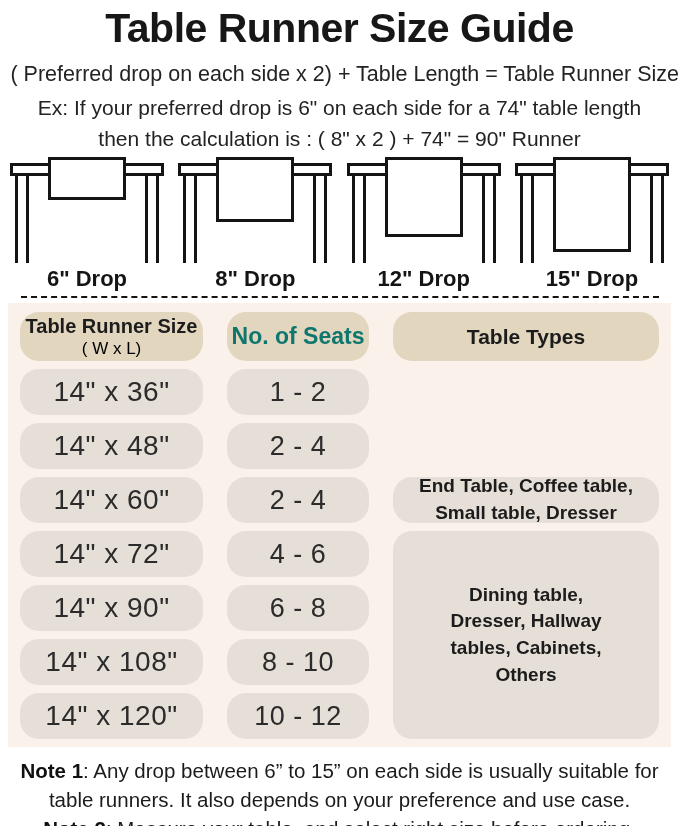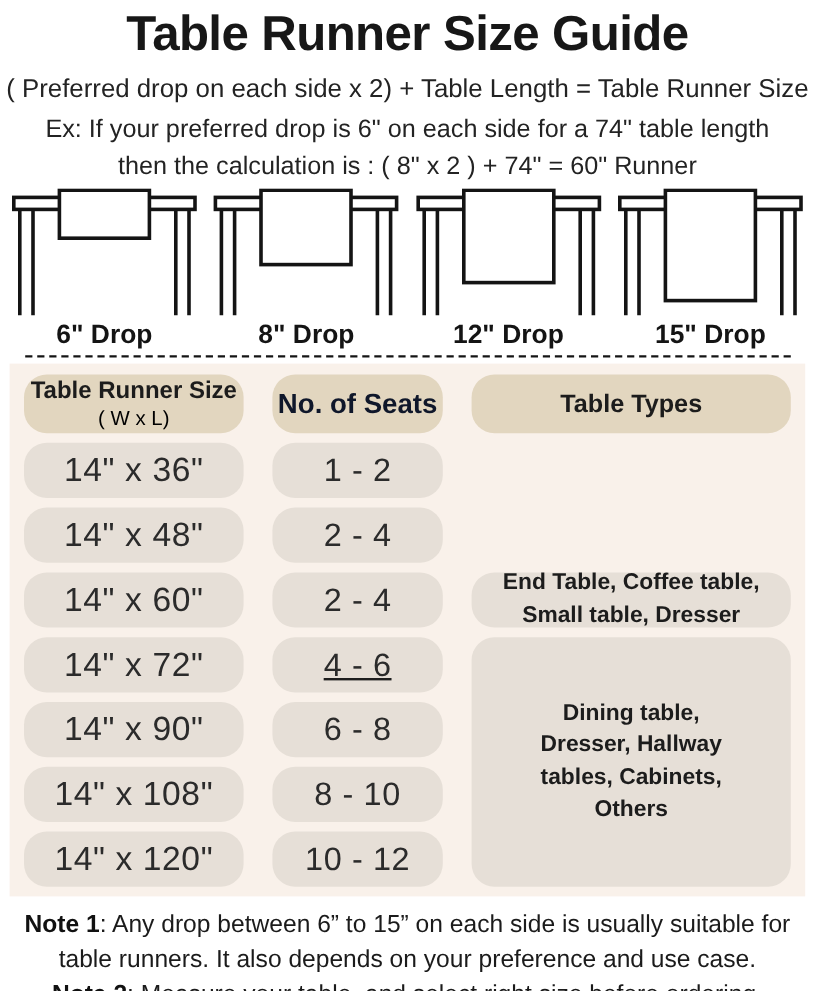--- a/index.html
+++ b/index.html
@@ -10,21 +10,21 @@
     font-family: "Liberation Sans", sans-serif;
     color: #1e1e1e;
   }
   
   .page-title {
     text-align: center;
     font-size: 41px; font-weight: bold; letter-spacing: -0.5px;
     padding-top: 5px; color: #171717;
   }
   .formula-line {
-    text-align: center; font-size: 21.5px; color: #232323;
+    text-align: right; font-size: 21.5px; color: #232323;
     margin-top: 10px;
   }
   .example-line { text-align: center; font-size: 21px; color: #232323; margin-top: 9px; }
   .example-line2 { text-align: center; font-size: 21px; color: #232323; margin-top: 7px; }
 
   
   .diagrams {
     display: flex; justify-content: space-between;
     padding: 0 6px; margin-top: 6px;
   }
@@ -52,21 +52,21 @@
   .cell {
     display: flex; flex-direction: column;
     align-items: center; justify-content: center;
     text-align: center;
     border-radius: 19px;
   }
   .cell.head { background: #e2d6bf; }
   .cell.data { background: #e6dfd7; }
   .h1line { font-size: 20px; font-weight: bold; color: #1c1c1c; }
   .h2line { font-size: 17px; color: #000000; margin-top: 1px; }
-  .seats-head { font-size: 23px; font-weight: bold; color: #0f172a; }
+  .seats-head { font-size: 23px; font-weight: bold; color: #0f766e; }
   .types-head { font-size: 21px; font-weight: bold; color: #1c1c1c; }
   .size-val { font-size: 28px; color: #2b2b2b; letter-spacing: 0.5px; }
   .seats-val { font-size: 27px; color: #2b2b2b; letter-spacing: 0.5px; }
   .types-text {
     font-size: 19px; font-weight: bold; line-height: 1.4; color: #1c1c1c;
   }
   .w-a { max-width: 218px; }
   .w-b { max-width: 248px; }
   .w-c { max-width: 176px; }
   .col3 { grid-column: 3; }
@@ -80,21 +80,21 @@
   .note b { color: #111; }
 </style>
 </head>
 <body>
 
 <div class="page">
 
   <h1 class="page-title">Table Runner Size Guide</h1>
   <p class="formula-line">( Preferred drop on each side x 2) + Table Length = Table Runner Size</p>
   <p class="example-line">Ex: If your preferred drop is 6" on each side for a 74" table length</p>
-  <p class="example-line2">then the calculation is : ( 8" x 2 ) + 74" = 60" Runner</p>
+  <p class="example-line2">then the calculation is : ( 8" x 2 ) + 74" = 90" Runner</p>
 
   <div class="diagrams">
     <figure class="diagram">
       <svg width="160" height="106" viewBox="0 0 160 106">
         <rect x="4.5" y="7.5" width="151" height="10" fill="#ffffff" stroke="#141414" stroke-width="3"></rect>
         <path d="M9.5 17.5 V106 M20.5 17.5 V106 M139.5 17.5 V106 M150.5 17.5 V106" stroke="#141414" stroke-width="3" fill="none"></path>
         <rect x="42.5" y="1.5" width="75" height="40" fill="#ffffff" stroke="#141414" stroke-width="3"></rect>
       </svg>
       <figcaption>6" Drop</figcaption>
     </figure>
@@ -164,21 +164,21 @@
 
       <div class="cell data" style="grid-column:2;grid-row:2;">
           <span class="seats-val">1 - 2</span>
         </div>
       <div class="cell data" style="grid-column:2;grid-row:3;">
           <span class="seats-val">2 - 4</span>
         </div>
       <div class="cell data" style="grid-column:2;grid-row:4;">
           <span class="seats-val">2 - 4</span>
         </div>
-      <div class="cell data" style="grid-column:2;grid-row:5;text-decoration:underline;">
+      <div class="cell data" style="grid-column:2;grid-row:5;">
           <span class="seats-val">4 - 6</span>
         </div>
       <div class="cell data" style="grid-column:2;grid-row:6;">
           <span class="seats-val">6 - 8</span>
         </div>
       <div class="cell data" style="grid-column:2;grid-row:7;">
           <span class="seats-val">8 - 10</span>
         </div>
       <div class="cell data" style="grid-column:2;grid-row:8;">
           <span class="seats-val">10 - 12</span>

